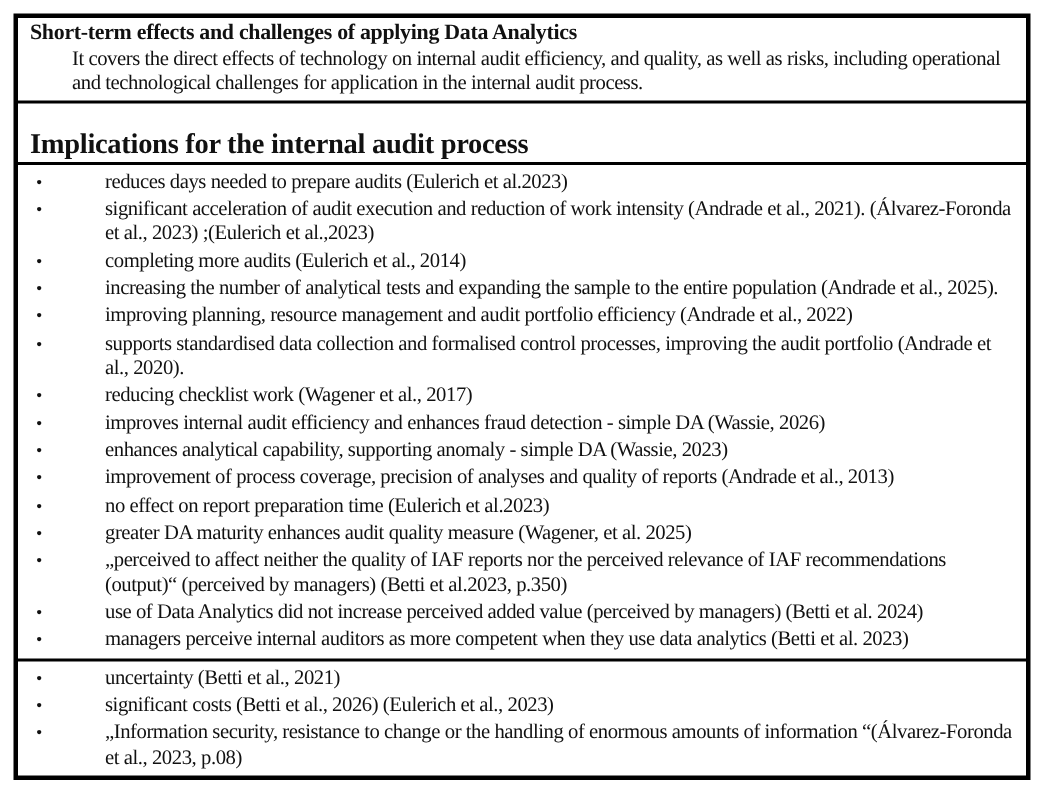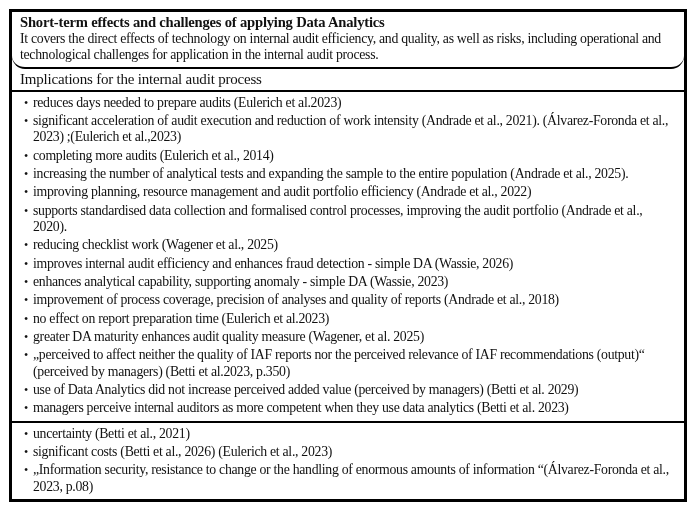--- a/index.html
+++ b/index.html
@@ -19,56 +19,57 @@
     width: 678px;
     box-sizing: border-box;
     border: 3px solid #000000;
     background: #ffffff;
   }
   .section {
     border-bottom: 2px solid #000000;
     padding: 2px 8px 3px 8px;
   }
   .section.last { border-bottom: none; }
-  .title-block { padding: 2px 8px 3px 8px; border-radius: 13px; }
+  .title-block { padding: 2px 8px 3px 8px; }
   .ttl {
     font-weight: bold;
     font-size: 14.6px;
     line-height: 16.6px;
     letter-spacing: -0.2px;
   }
   .desc {
     font-size: 13.8px;
     line-height: 16.6px;
     letter-spacing: -0.3px;
+    margin-left: 28px;
   }
   .hdr {
-    font-weight: normal;
-    font-size: 15px;
+    font-weight: bold;
+    font-size: 19px;
     line-height: 16.8px;
     letter-spacing: -0.2px;
-    padding: 2px 8px 2px 8px;
+    padding: 20px 8px 2px 8px;
   }
   .list { padding: 3px 8px 4px 8px; }
   .item {
     display: flex;
     font-size: 13.8px;
     line-height: 16.5px;
     letter-spacing: -0.3px;
     margin-bottom: 1.8px;
   }
   .item:last-child { margin-bottom: 0; }
   .bullet {
     flex: none;
     width: 9px;
     margin-left: 4px;
     font-size: 12px;
     line-height: 16.5px;
   }
-  .txt { flex: 1; }
+  .txt { flex: 1; margin-left: 37px; }
 </style>
 </head>
 <body>
 
 <div class="table">
 
   <div class="section title-block">
     <div class="ttl">Short-term effects and challenges of applying Data Analytics</div>
     <div class="desc">It covers the direct effects of technology on internal audit efficiency, and quality, as well as risks, including operational and technological challenges for application in the internal audit process.</div>
   </div>
@@ -97,49 +98,49 @@
     <div class="item">
         <span class="bullet">•</span>
         <span class="txt">improving planning, resource management and audit portfolio efficiency (Andrade et al., 2022)</span>
       </div>
     <div class="item">
         <span class="bullet">•</span>
         <span class="txt">supports standardised data collection and formalised control processes, improving the audit portfolio (Andrade et al., 2020).</span>
       </div>
     <div class="item">
         <span class="bullet">•</span>
-        <span class="txt">reducing checklist work (Wagener et al., 2025)</span>
+        <span class="txt">reducing checklist work (Wagener et al., 2017)</span>
       </div>
     <div class="item">
         <span class="bullet">•</span>
         <span class="txt">improves internal audit efficiency and enhances fraud detection - simple DA (Wassie, 2026)</span>
       </div>
     <div class="item">
         <span class="bullet">•</span>
         <span class="txt">enhances analytical capability, supporting anomaly - simple DA (Wassie, 2023)</span>
       </div>
     <div class="item">
         <span class="bullet">•</span>
-        <span class="txt">improvement of process coverage, precision of analyses and quality of reports (Andrade et al., 2018)</span>
+        <span class="txt">improvement of process coverage, precision of analyses and quality of reports (Andrade et al., 2013)</span>
       </div>
     <div class="item">
         <span class="bullet">•</span>
         <span class="txt">no effect on report preparation time (Eulerich et al.2023)</span>
       </div>
     <div class="item">
         <span class="bullet">•</span>
         <span class="txt">greater DA maturity enhances audit quality measure (Wagener, et al. 2025)</span>
       </div>
     <div class="item">
         <span class="bullet">•</span>
         <span class="txt">„perceived to affect neither the quality of IAF reports nor the perceived relevance of IAF recommendations (output)“ (perceived by managers) (Betti et al.2023, p.350)</span>
       </div>
     <div class="item">
         <span class="bullet">•</span>
-        <span class="txt">use of Data Analytics did not increase perceived added value  (perceived by managers) (Betti et al. 2029)</span>
+        <span class="txt">use of Data Analytics did not increase perceived added value  (perceived by managers) (Betti et al. 2024)</span>
       </div>
     <div class="item">
         <span class="bullet">•</span>
         <span class="txt">managers perceive internal auditors as more competent when they use data analytics (Betti et al. 2023)</span>
       </div>
   </div>
 
 
   <div class="section list last">
     <div class="item">

